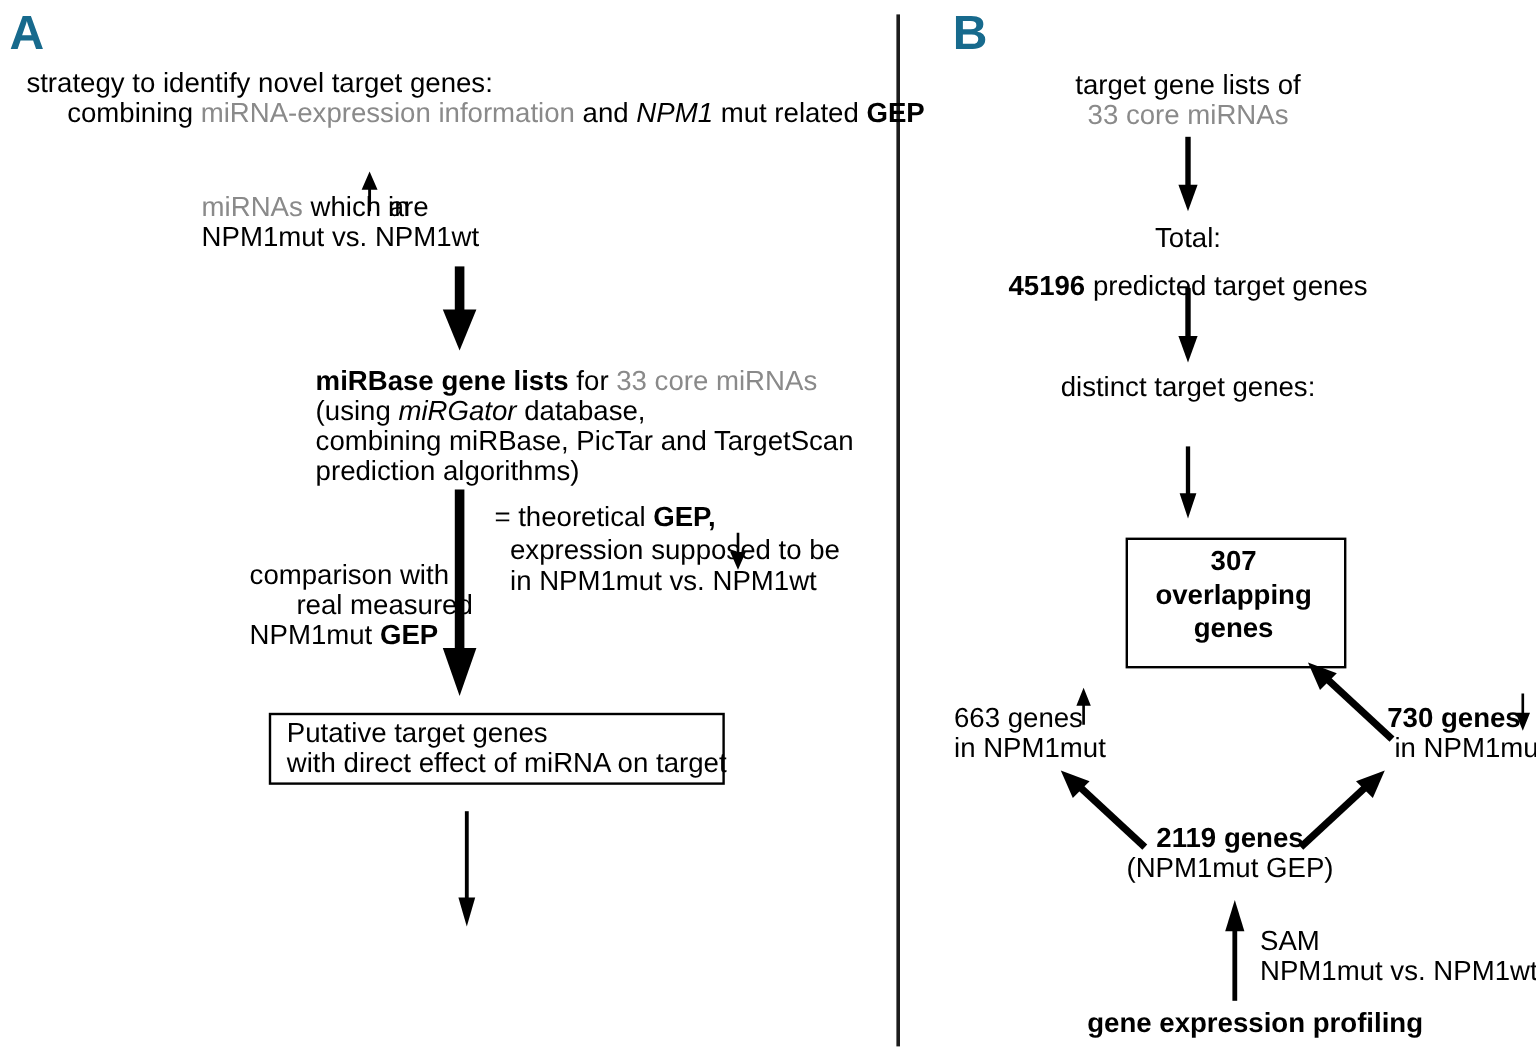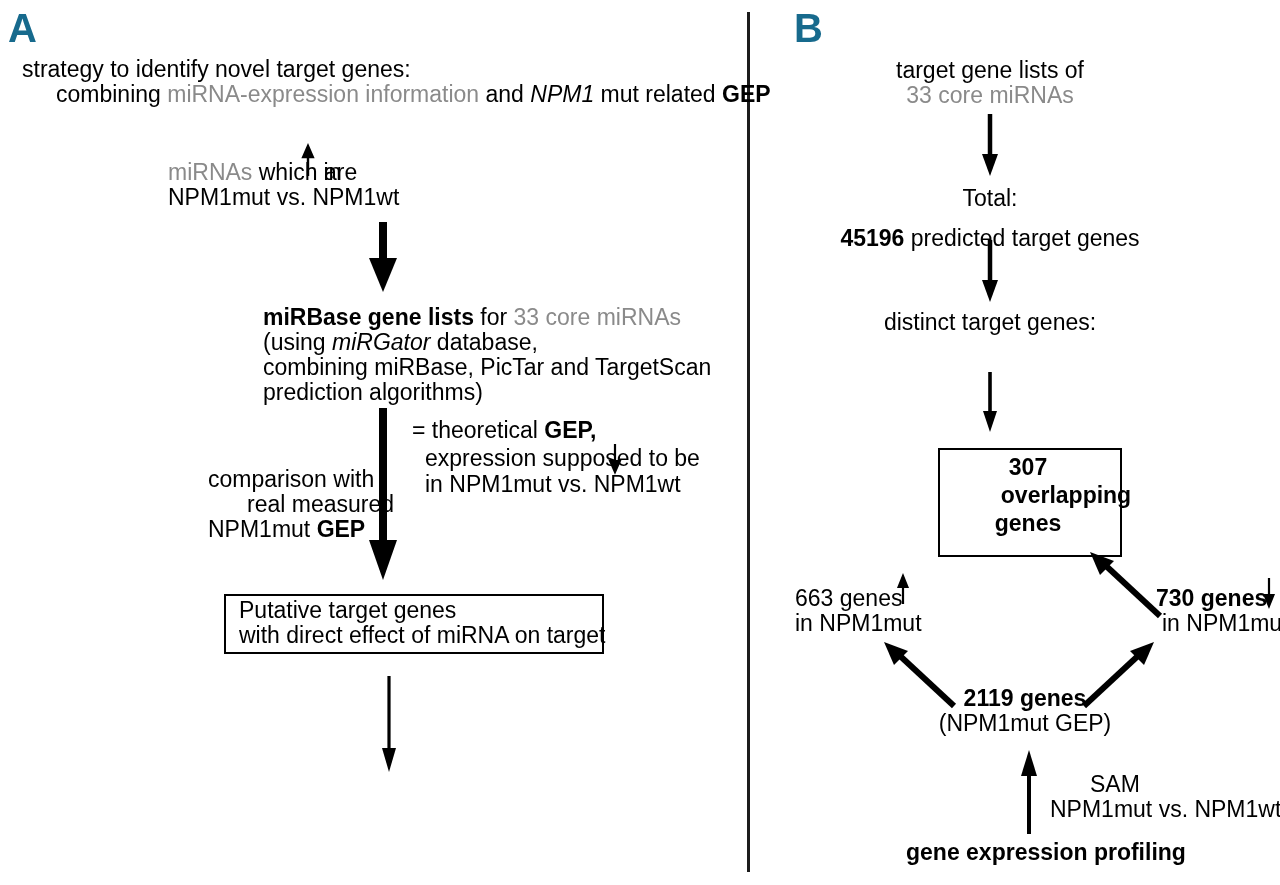--- a/index.html
+++ b/index.html
@@ -138,21 +138,21 @@
 
   <div class="abs" style="left:980px; top:372px;">
     <svg width="20" height="60" viewBox="0 0 20 60" aria-hidden="true">
       <path d="M10 0 L10 42" stroke="#000" stroke-width="3.6" fill="none"></path>
       <path d="M10 60 L3 39 L17 39 Z" fill="#000"></path>
     </svg>
   </div>
 
   <div class="abs boxline" style="left:938px; top:448px; width:180px; height:105px;"></div>
   <div class="abs txt center bold" style="left:938px; top:455px; width:180px;"><span>307</span></div>
-  <div class="abs txt center bold" style="left:938px; top:483px; width:180px;padding-left:38px;"><span>overlapping</span></div>
+  <div class="abs txt center bold" style="left:938px; top:483px; width:180px;"><span>overlapping</span></div>
   <div class="abs txt center bold" style="left:938px; top:511px; width:180px;"><span>genes</span></div>
 
   <div class="abs" style="left:1088px; top:552px;">
     <svg width="80" height="70" viewBox="0 0 80 70" aria-hidden="true">
       <path d="M72 64 L16 12" stroke="#000" stroke-width="6" fill="none"></path>
       <path d="M2 0 L26 9 L12 23 Z" fill="#000"></path>
     </svg>
   </div>
 
   <div class="abs txt" style="left:795px; top:586px;"><span>663 genes</span></div>
@@ -188,18 +188,18 @@
   <div class="abs txt center bold" style="left:920px; top:686px; width:210px;"><span>2119 genes</span></div>
   <div class="abs txt center" style="left:920px; top:711px; width:210px;"><span>(NPM1mut GEP)</span></div>
 
   <div class="abs" style="left:1018px; top:750px;">
     <svg width="22" height="84" viewBox="0 0 22 84" aria-hidden="true">
       <path d="M11 84 L11 22" stroke="#000" stroke-width="4" fill="none"></path>
       <path d="M11 0 L3 26 L19 26 Z" fill="#000"></path>
     </svg>
   </div>
 
-  <div class="abs txt" style="left:1050px; top:772px;margin-left:40px;"><span>SAM</span></div>
+  <div class="abs txt" style="left:1050px; top:772px;"><span>SAM</span></div>
   <div class="abs txt" style="left:1050px; top:797px;"><span>NPM1mut vs. NPM1wt</span></div>
 
   <div class="abs txt bold" style="left:906px; top:840px;"><span>gene expression profiling</span></div>
 
 </div>
 
 </body></html>

